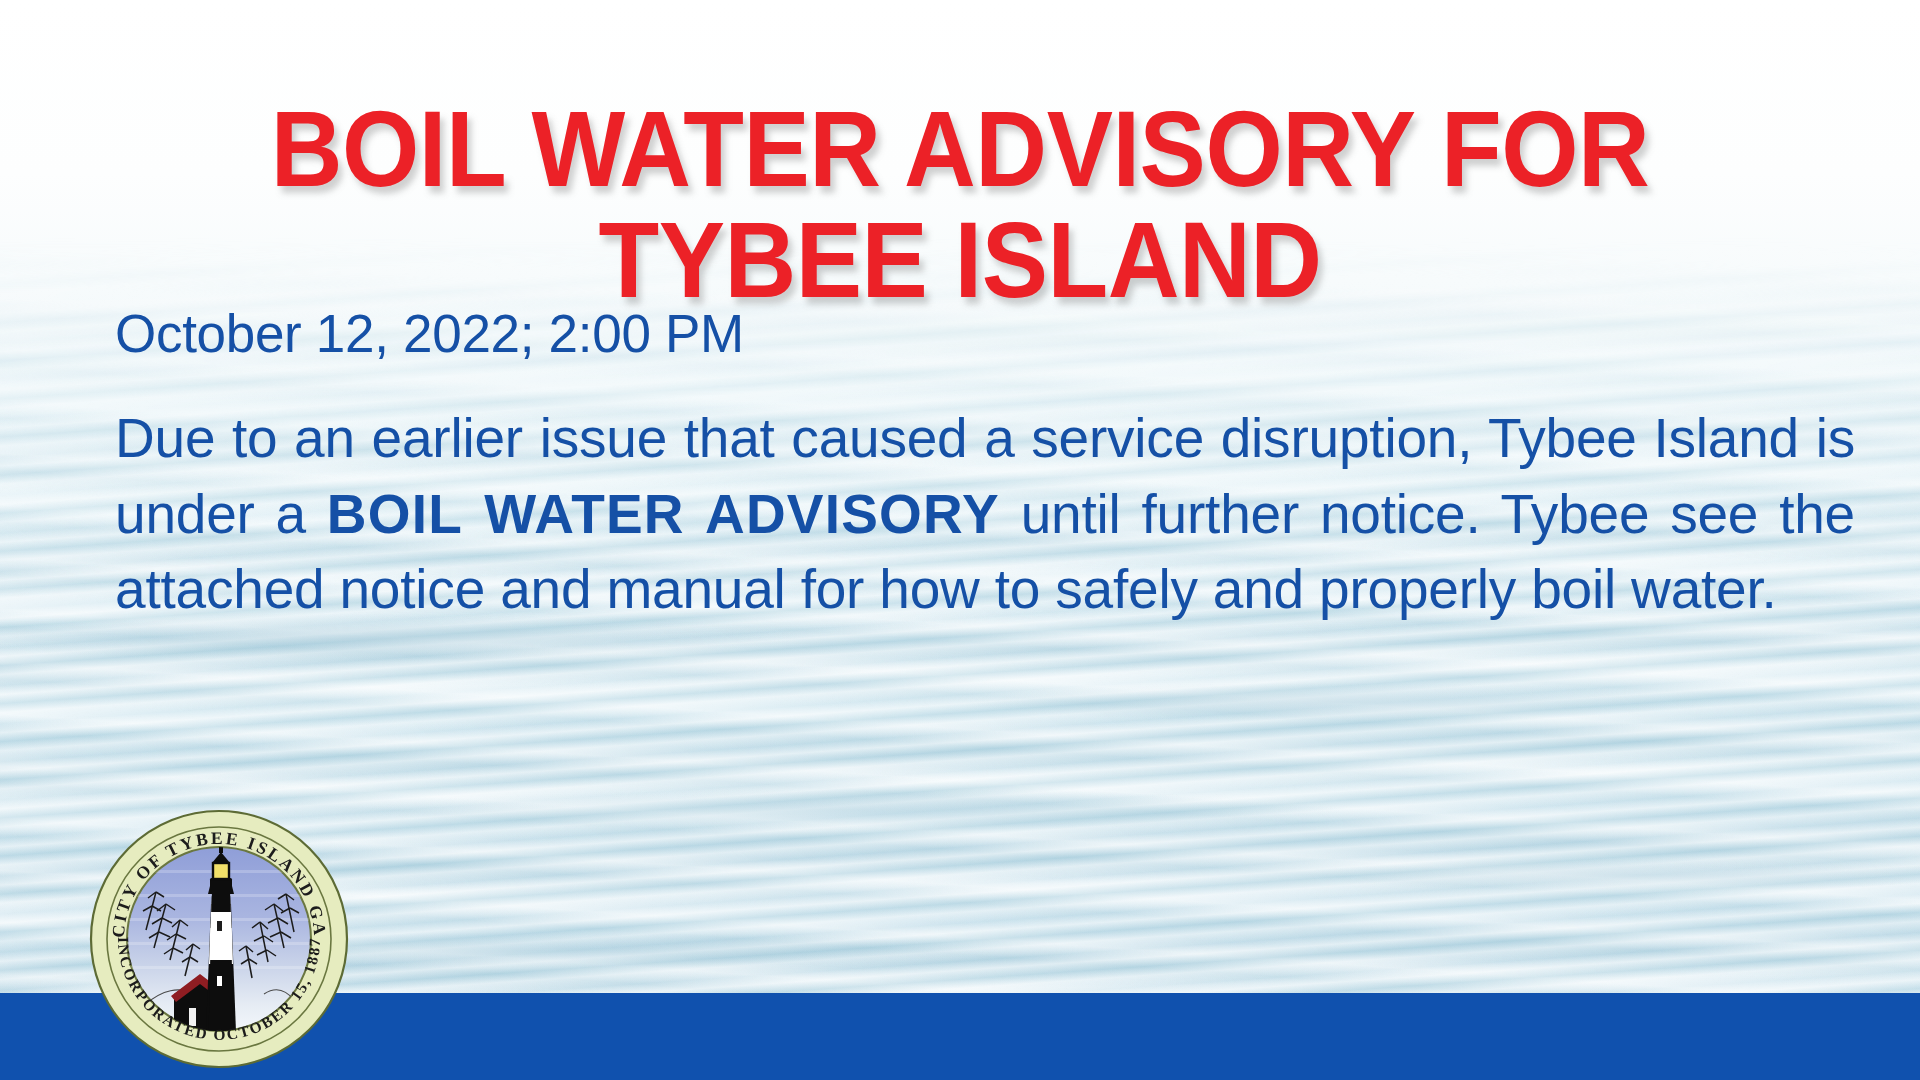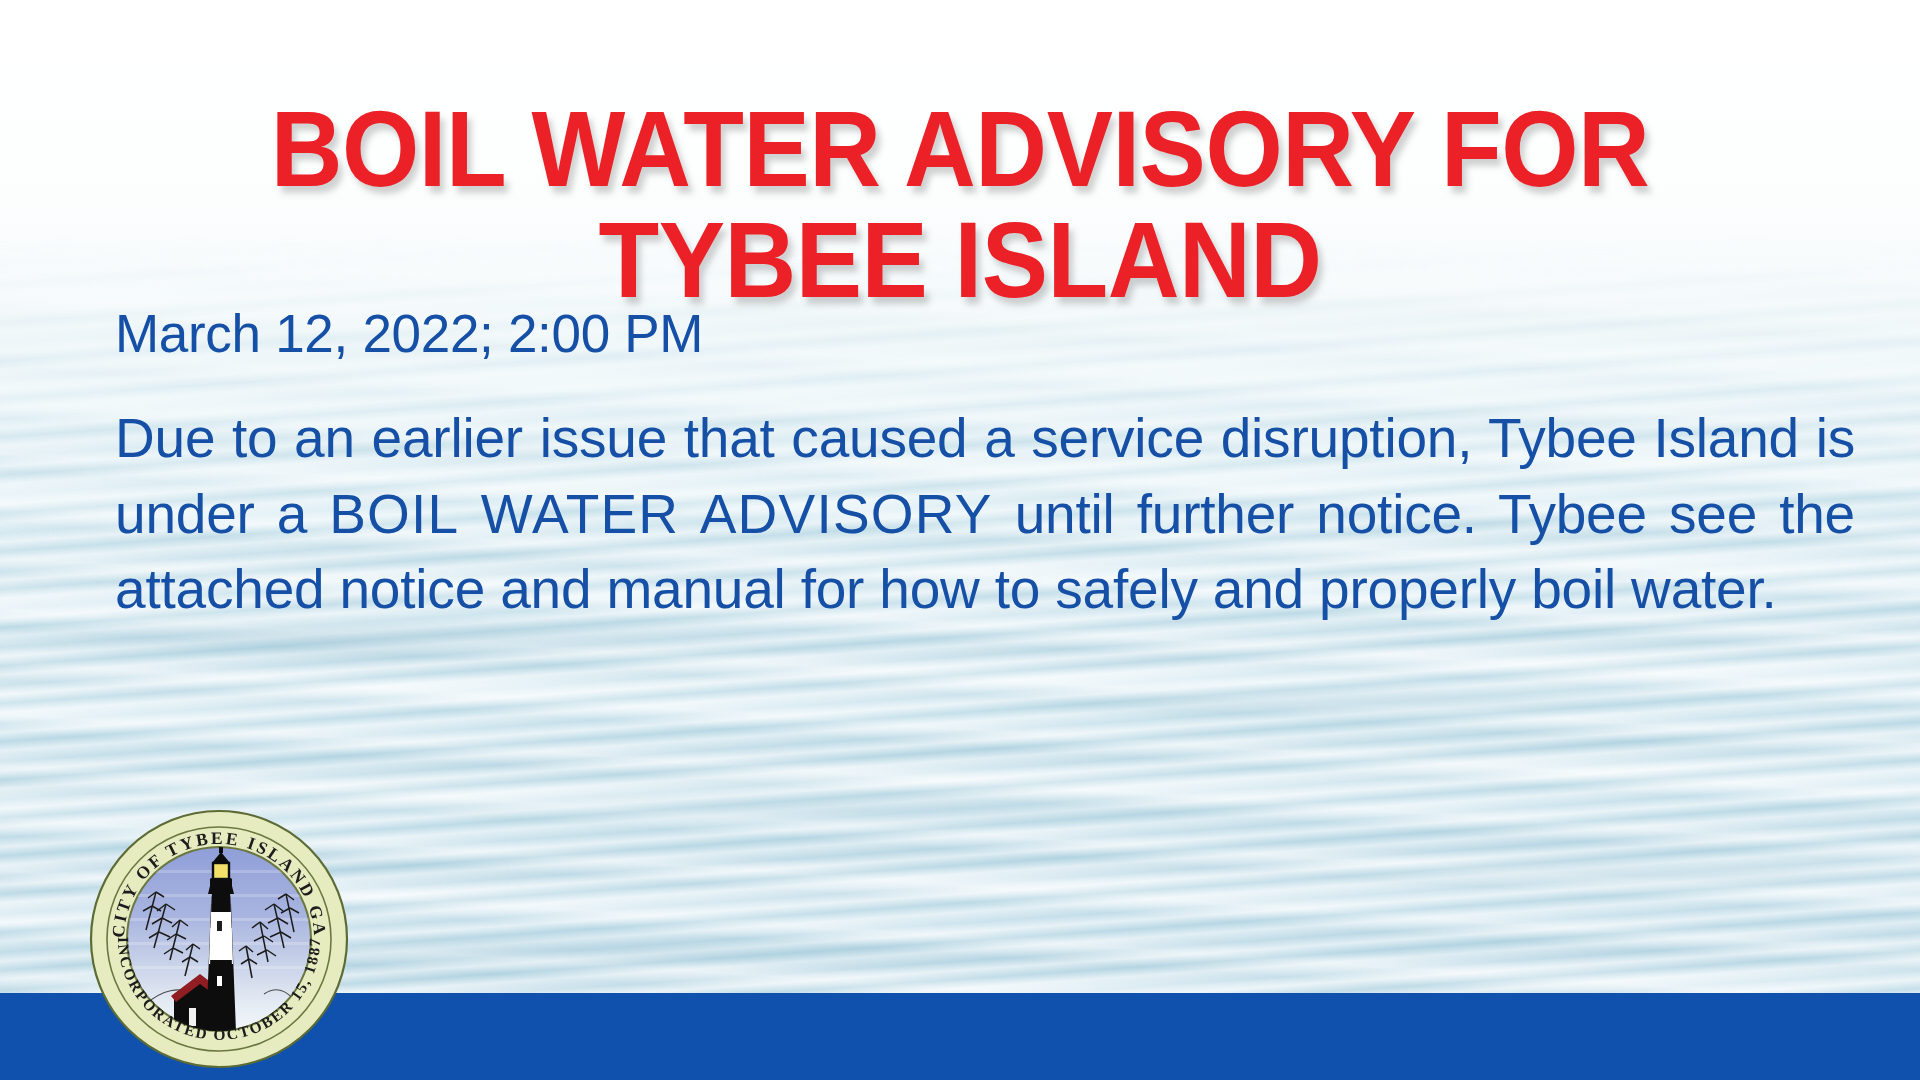--- a/index.html
+++ b/index.html
@@ -134,21 +134,21 @@
     font-size: 55px;
     line-height: 1.37;
     text-align: justify;
     text-justify: inter-word;
     letter-spacing: -0.2px;
     margin: 0;
     color: #1550a6;
   }
 
   .paragraph .emph {
-    font-weight: 400;
+    font-weight: 700;
     letter-spacing: 1.2px;
   }
 
   
   .bottom-bar {
     position: absolute;
     left: 0;
     right: 0;
     bottom: 0;
     height: 87px;
@@ -172,21 +172,21 @@
 
   <div class="bg-base"></div>
   <div class="bg-waves"></div>
   <div class="bg-swells"></div>
 
   <h1 class="title">BOIL WATER ADVISORY FOR
 TYBEE ISLAND</h1>
 
   <div class="body-block">
 
-    <p class="date-line">March 12, 2022; 2:00 PM</p>
+    <p class="date-line">October 12, 2022; 2:00 PM</p>
 
     <p class="paragraph"><span>Due to an earlier issue that caused a service disruption, Tybee Island is under a </span><span class="emph">BOIL WATER ADVISORY</span><span> until further notice. Tybee see the attached notice and manual for how to safely and properly boil water.</span></p>
 
   </div>
 
   <div class="bottom-bar"></div>
 
   <div class="seal">
     <svg viewBox="0 0 262 262" xmlns="http://www.w3.org/2000/svg" aria-hidden="true">
       <defs>

